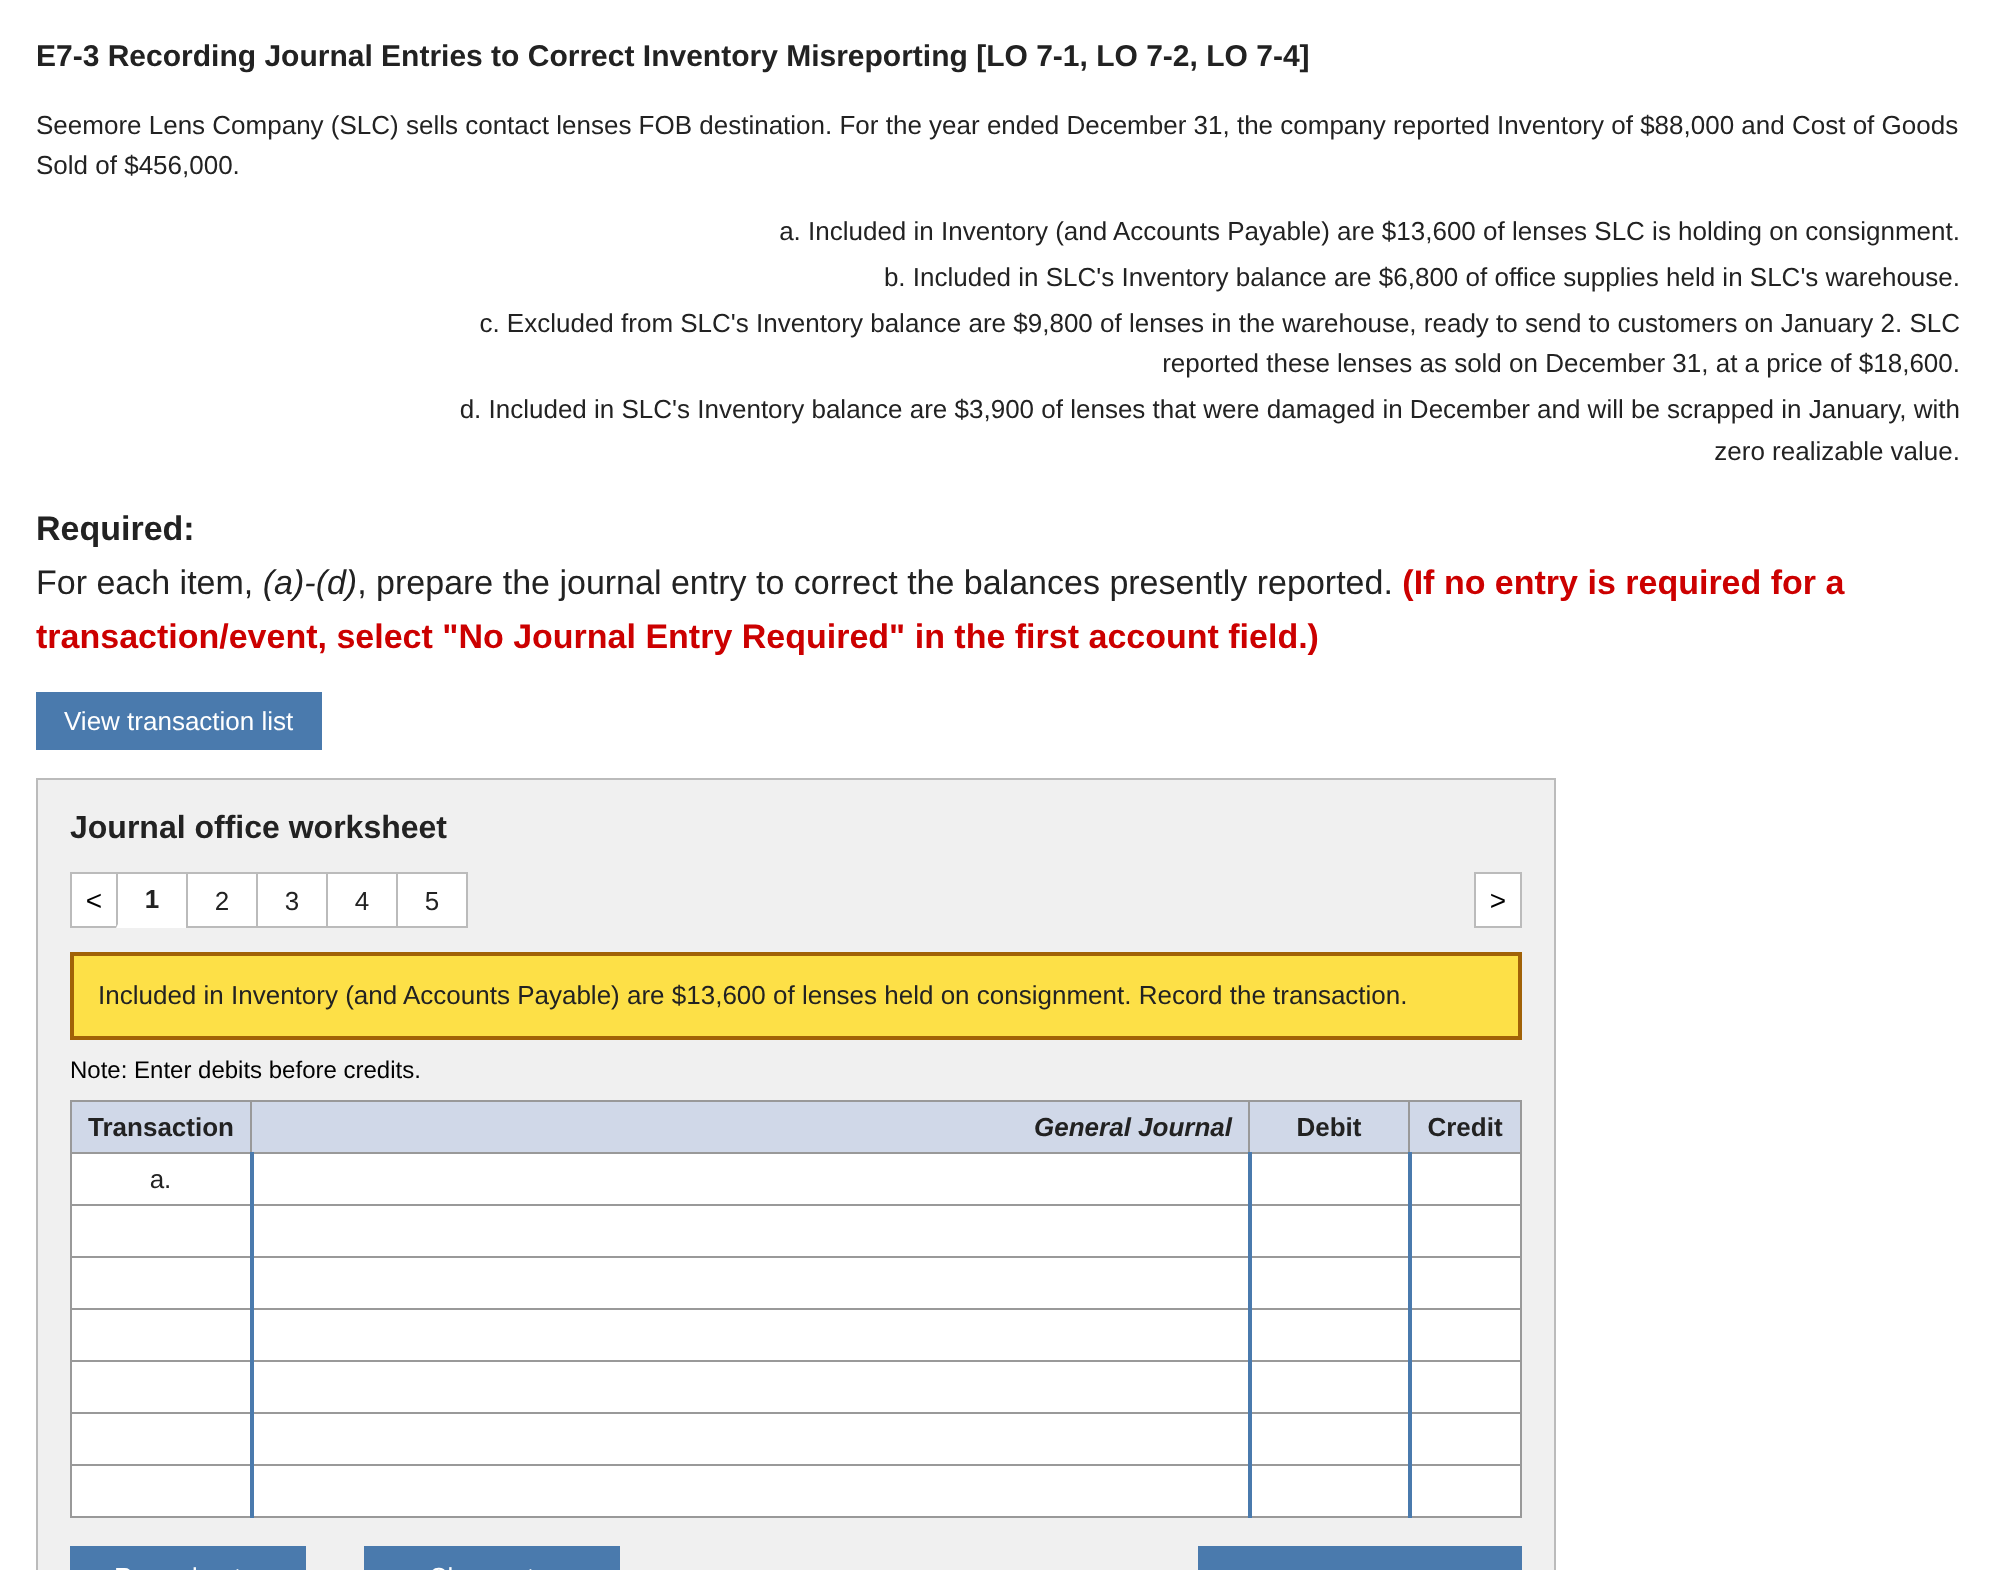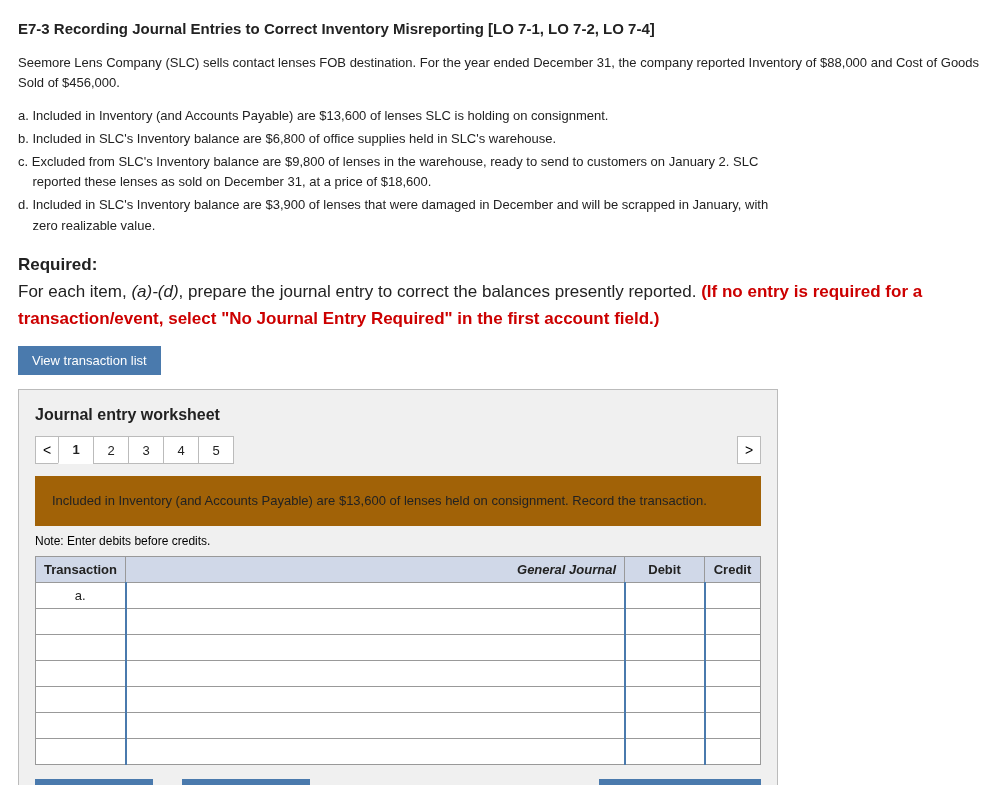--- a/index.html
+++ b/index.html
@@ -20,20 +20,21 @@
     }
     .intro-text {
       font-size: 13px;
       margin-bottom: 14px;
       line-height: 1.5;
     }
     .items-list {
       margin-bottom: 14px;
       line-height: 1.6;
       font-size: 13px;
+      text-align: right;
     }
     .items-list p {
       margin-bottom: 2px;
     }
     .required-section {
       margin-bottom: 14px;
       line-height: 1.6;
       font-size: 17px;
     }
     .required-section strong {
@@ -93,22 +94,22 @@
       cursor: pointer;
       font-size: 13px;
       margin-left: -1px;
     }
     .tab-nav .tab-item.active {
       background: #fff;
       border-bottom: 2px solid #fff;
       font-weight: bold;
     }
     .description-box {
-      border: 5px solid #a16207;
-      background: #a16207;
+      border: 2px solid #a16207;
+      background: #fde047;
       padding: 10px 12px;
       margin-bottom: 8px;
       font-size: 13px;
       line-height: 1.5;
       width: 100%;
     }
     .note-text {
       color: #000000;
       font-size: 12px;
       margin-bottom: 8px;
@@ -211,21 +212,21 @@
   <p>
     For each item, <em>(a)-(d)</em>, prepare the journal entry to correct the balances presently reported. <span class="highlight-red">(If no entry is required for a transaction/event, select "No Journal Entry Required" in the first account field.)</span>
   </p>
 </div>
 
 
 <button class="btn-view-transaction">View transaction list</button>
 
 
 <div class="worksheet-container">
-  <div class="worksheet-title">Journal entry worksheet</div>
+  <div class="worksheet-title">Journal office worksheet</div>
 
   <div class="tab-nav">
     <button class="nav-arrow">&lt;</button>
     <div class="tab-item active">1</div>
     <div class="tab-item">2</div>
     <div class="tab-item">3</div>
     <div class="tab-item">4</div>
     <div class="tab-item">5</div>
     <button class="nav-arrow" style="margin-left: auto;">&gt;</button>
   </div>

